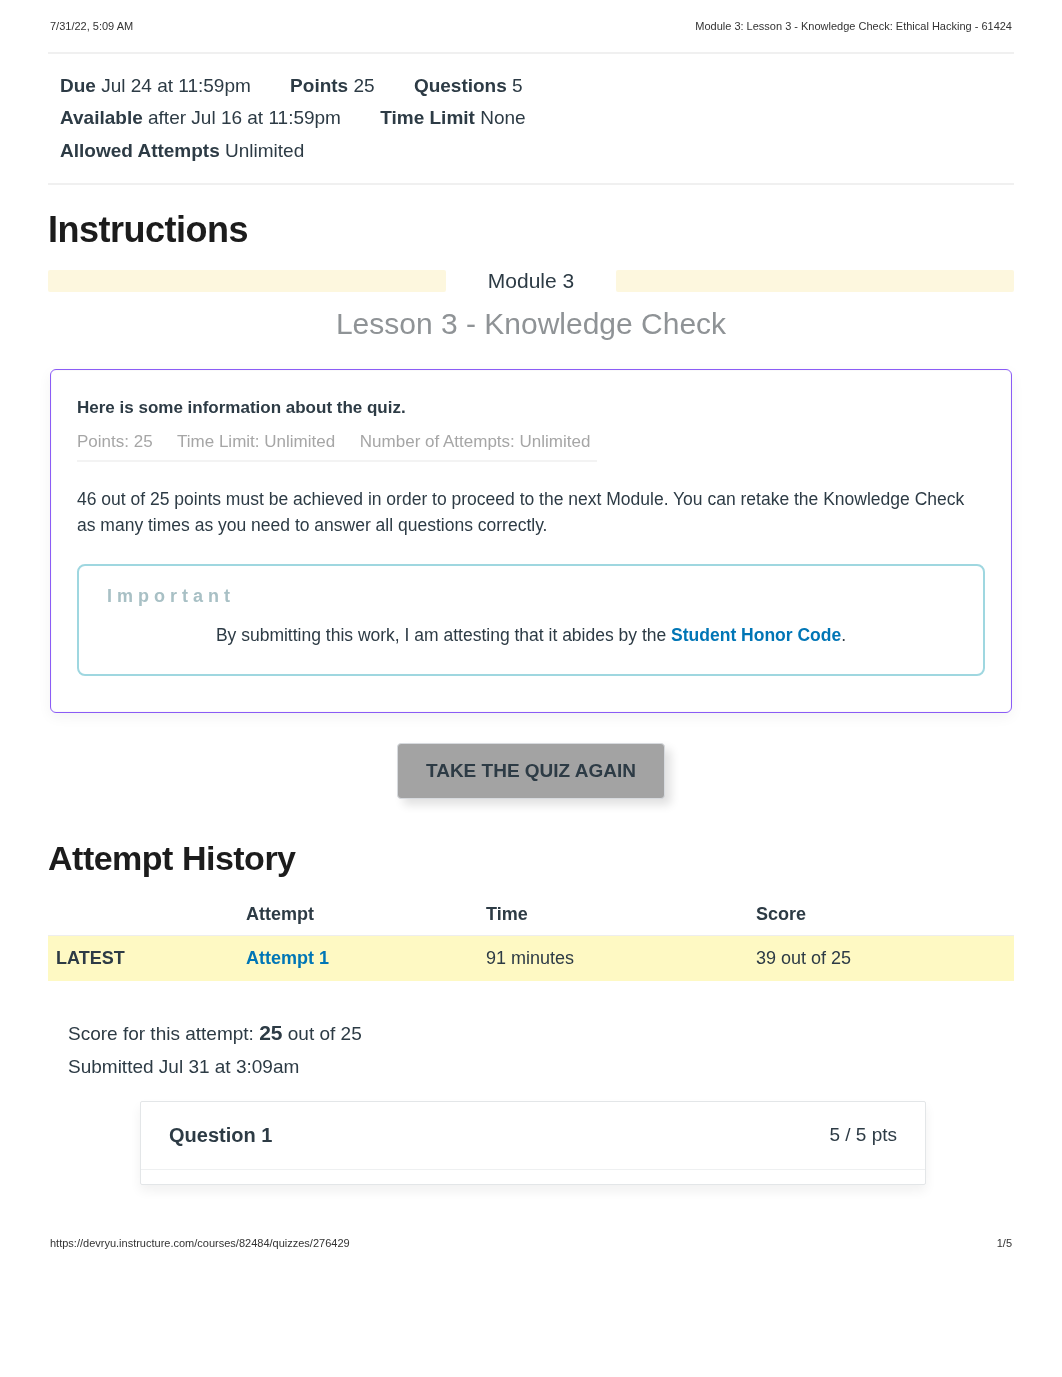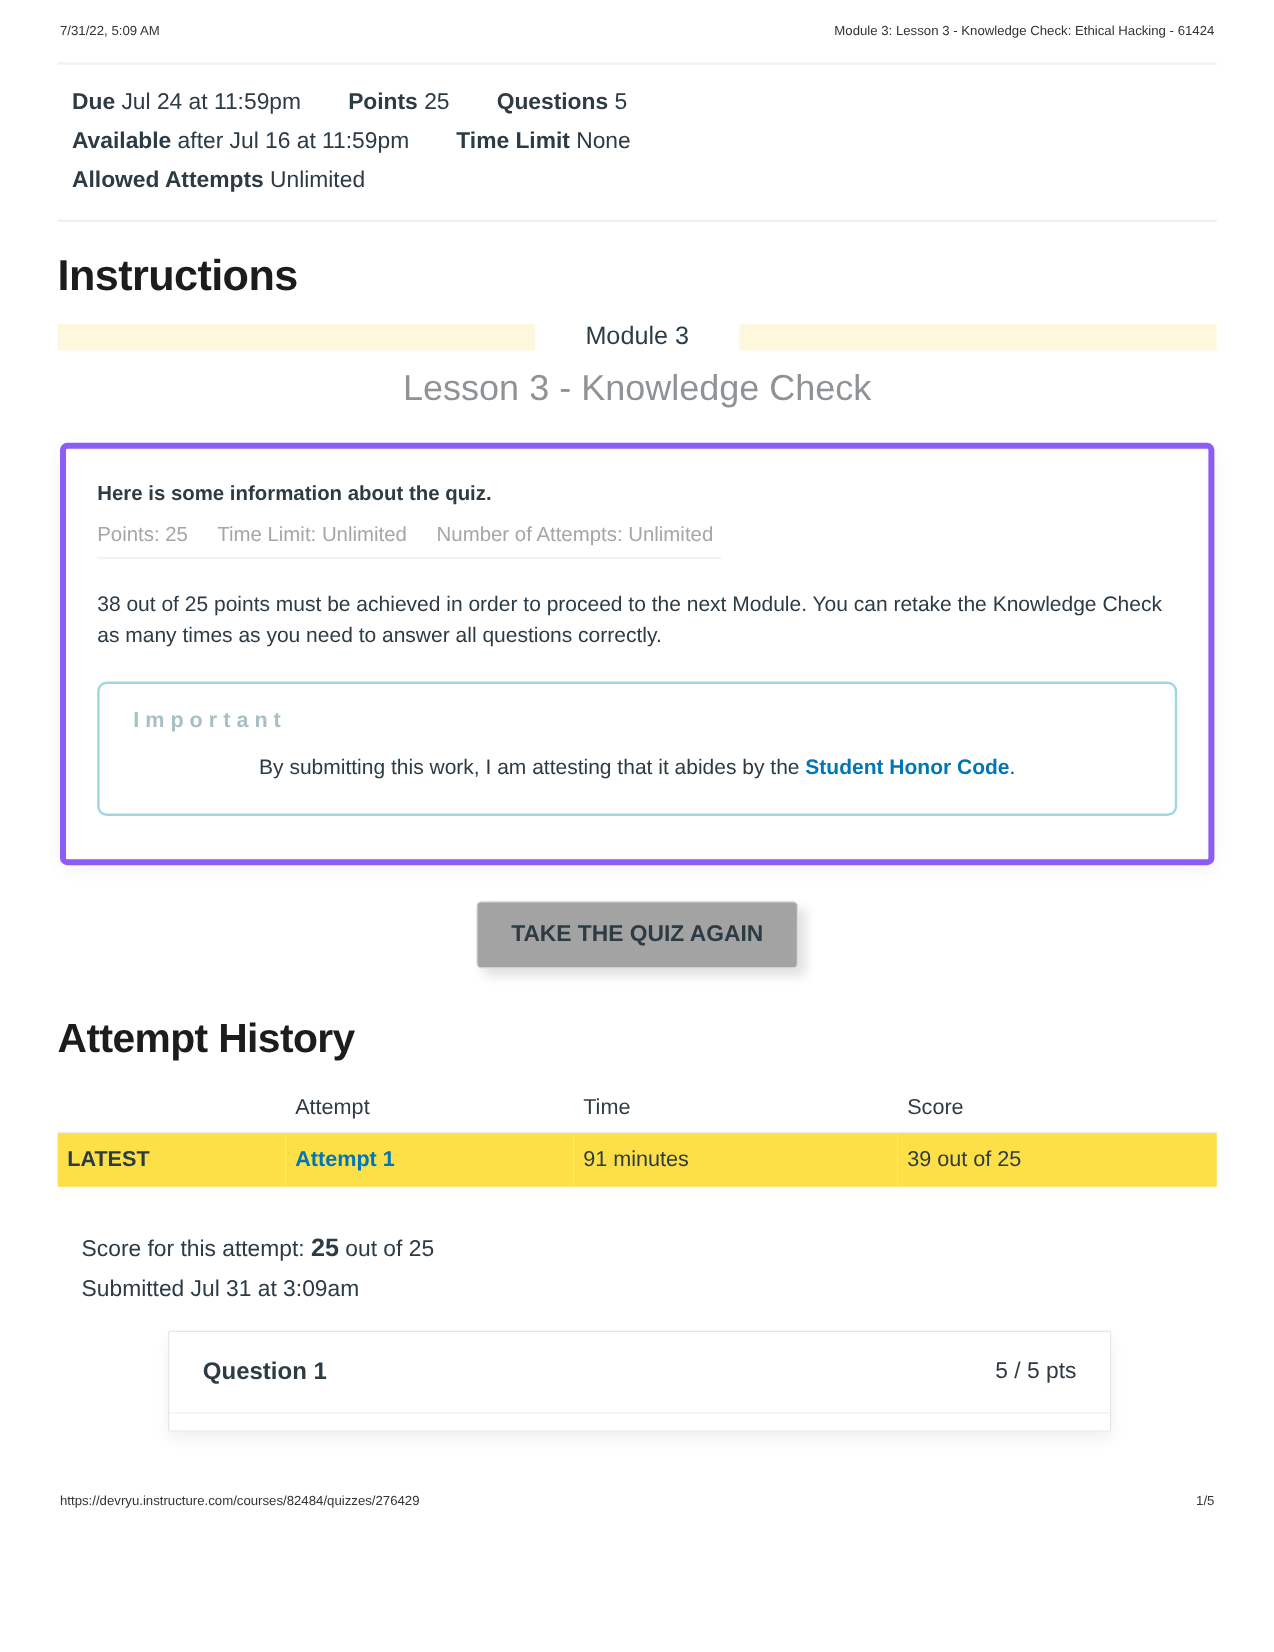--- a/index.html
+++ b/index.html
@@ -61,21 +61,21 @@
   }
   .lesson-title {
     text-align: center;
     font-size: 30px;
     color: #8f9396;
     margin: 14px 0 28px 0;
     font-weight: 400;
   }
 
   .info-card {
-    border: 5px solid #8b5cf6;
+    border: 1px solid #8b5cf6;
     border-radius: 6px;
     padding: 28px 26px 36px 26px;
     margin: 6px 2px 30px 2px;
     box-shadow: 0 4px 14px rgba(0,0,0,0.05), inset 0 0 0 1px rgba(0,0,0,0.02);
   }
   .info-card .lead {
     font-weight: 700;
     font-size: 17px;
     margin-bottom: 14px;
   }
@@ -143,26 +143,26 @@
     color: #1c1c1c;
   }
 
   table.history {
     width: 100%;
     border-collapse: collapse;
     font-size: 18px;
   }
   table.history th {
     text-align: left;
-    font-weight: 400;
+    font-weight: 700;
     padding: 10px 8px;
   }
   table.history td {
     padding: 12px 8px;
-    background: #fde047;
+    background: #fef9c3;
   }
   table.history tbody tr { border-top: 1px solid #eee; }
   .col-status { width: 190px; }
   .col-attempt { width: 240px; }
   .col-time { width: 270px; }
   .latest { font-weight: 700; }
   .attempt-link { color: #0076b6; font-weight: 700; }
 
   .score-block {
     margin: 34px 0 18px 20px;
@@ -251,21 +251,21 @@
   <div class="lesson-title">Lesson 3 - Knowledge Check</div>
 
   <div class="info-card">
     <div class="lead">Here is some information about the quiz.</div>
     <div class="info-meta">
       <span>Points: 25</span>
       <span>Time Limit: Unlimited</span>
       <span>Number of Attempts: Unlimited</span>
     </div>
     <div class="info-meta-underline"></div>
-    <div class="info-body">38 out of 25 points must be achieved in order to proceed to the next Module. You can retake the Knowledge Check as many times as you need to answer all questions correctly.</div>
+    <div class="info-body">46 out of 25 points must be achieved in order to proceed to the next Module. You can retake the Knowledge Check as many times as you need to answer all questions correctly.</div>
 
     <div class="important-box">
       <div class="important-title">Important</div>
       <div class="important-text">
         <span>By submitting this work, I am attesting that it abides by the </span><a class="link">Student Honor Code</a><span>.</span>
       </div>
     </div>
   </div>
 
   <div class="take-quiz-wrap">

